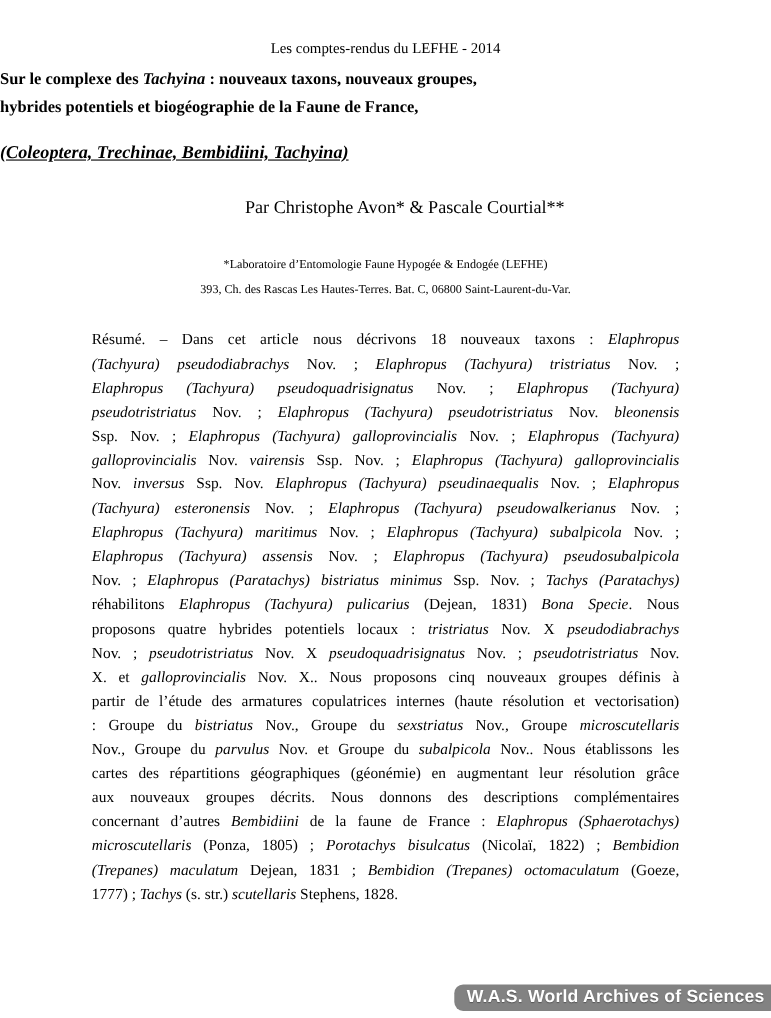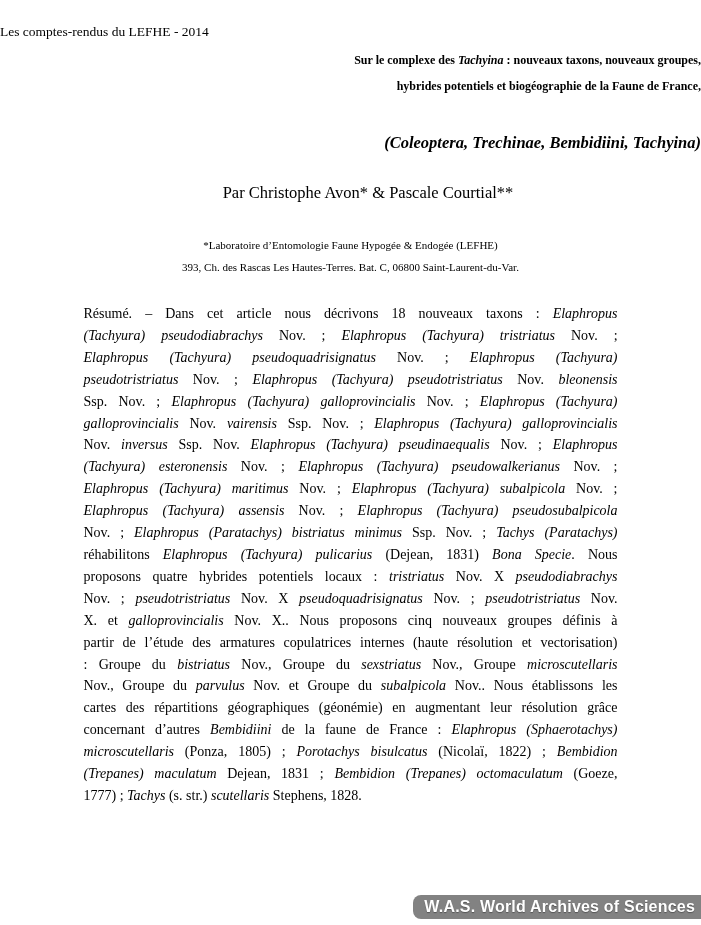--- a/index.html
+++ b/index.html
@@ -1,20 +1,20 @@
 <!DOCTYPE html>
 <html lang="fr"><head>
 <meta charset="utf-8">
 <style>
   html,body{margin:0;padding:0;background:#ffffff;}
   body{width:701px;height:925px;font-family:"Liberation Serif","DejaVu Serif",serif;color:#000;}
   .page{position:relative;width:701px;height:925px;background:#fff;overflow:hidden;}
-  .journal{padding-top:24px;font-size:13.5px;line-height:15px;}
-  .title{margin-top:9px;text-align:right;font-weight:bold;font-size:12px;line-height:25.5px;}
-  .subtitle{margin-top:34px;text-align:right;font-weight:bold;font-style:italic;font-size:16.5px;line-height:20px;}
+  .journal{padding-top:36px;text-align:center;font-size:13.5px;line-height:15px;}
+  .title{margin-top:9px;text-align:left;font-weight:bold;font-size:15px;line-height:25.5px;}
+  .subtitle{margin-top:18px;text-align:left;font-weight:bold;font-style:italic;font-size:16.5px;line-height:20px;text-decoration:underline;}
   .byline{margin-top:30px;text-align:center;font-size:16.5px;line-height:20px;padding-left:35px;}
   .affiliations{margin-top:31px;text-align:center;font-size:11px;line-height:22px;}
   .abstract{width:534px;margin:25px auto 0 auto;font-size:14px;line-height:21.9px;}
   .abstract div{text-align:justify;text-align-last:justify;}
   .abstract div:last-child{text-align-last:left;}
   .it{font-style:italic;}
   .bd{font-weight:normal;}
   .watermark{position:absolute;right:-10px;bottom:6px;background:#828282;color:#fff;
     font-family:"Liberation Sans","DejaVu Sans",sans-serif;font-size:16px;font-weight:bold;
     line-height:19px;padding:2px 16px 3px 11px;border-radius:8px;letter-spacing:0.2px;
@@ -53,20 +53,21 @@
       <div><span class="it">Elaphropus (Tachyura) assensis</span><span> Nov. ; </span><span class="it">Elaphropus (Tachyura) pseudosubalpicola</span></div>
       <div><span>Nov. ; </span><span class="it">Elaphropus (Paratachys) bistriatus minimus</span><span> Ssp. Nov. ; </span><span class="it">Tachys (Paratachys)</span></div>
       <div><span>réhabilitons </span><span class="it">Elaphropus (Tachyura) pulicarius</span><span> (Dejean, 1831) </span><span class="it">Bona Specie</span><span>. Nous</span></div>
       <div><span>proposons quatre hybrides potentiels locaux : </span><span class="it">tristriatus</span><span> Nov. X </span><span class="it">pseudodiabrachys</span></div>
       <div><span>Nov. ; </span><span class="it">pseudotristriatus</span><span> Nov. X </span><span class="it">pseudoquadrisignatus</span><span> Nov. ; </span><span class="it">pseudotristriatus</span><span> Nov.</span></div>
       <div><span>X. et </span><span class="it">galloprovincialis</span><span> Nov. X.. Nous proposons cinq nouveaux groupes définis à</span></div>
       <div><span>partir de l’étude des armatures copulatrices internes (haute résolution et vectorisation)</span></div>
       <div><span>: Groupe du </span><span class="it">bistriatus</span><span> Nov., Groupe du </span><span class="it">sexstriatus</span><span> Nov., Groupe </span><span class="it">microscutellaris</span></div>
       <div><span>Nov., Groupe du </span><span class="it">parvulus</span><span> Nov. et Groupe du </span><span class="it">subalpicola</span><span> Nov.. Nous établissons les</span></div>
       <div><span>cartes des répartitions géographiques (géonémie) en augmentant leur résolution grâce</span></div>
+      <div><span>aux nouveaux groupes décrits. Nous donnons des descriptions complémentaires</span></div>
       <div><span>concernant d’autres </span><span class="it">Bembidiini</span><span> de la faune de France : </span><span class="it">Elaphropus (Sphaerotachys)</span></div>
       <div><span class="it">microscutellaris</span><span> (Ponza, 1805) ; </span><span class="it">Porotachys bisulcatus</span><span> (Nicolaï, 1822) ; </span><span class="it">Bembidion</span></div>
       <div><span class="it">(Trepanes) maculatum</span><span> Dejean, 1831 ; </span><span class="it">Bembidion (Trepanes) octomaculatum</span><span> (Goeze,</span></div>
       <div><span>1777) ; </span><span class="it">Tachys</span><span> (s. str.) </span><span class="it">scutellaris</span><span> Stephens, 1828.</span></div>
     </div>
 
   <div class="watermark" style="background: rgb(130, 130, 130); color: rgb(255, 255, 255);">
     <span>W.A.S. World Archives of Sciences</span>
   </div>
 </div>

